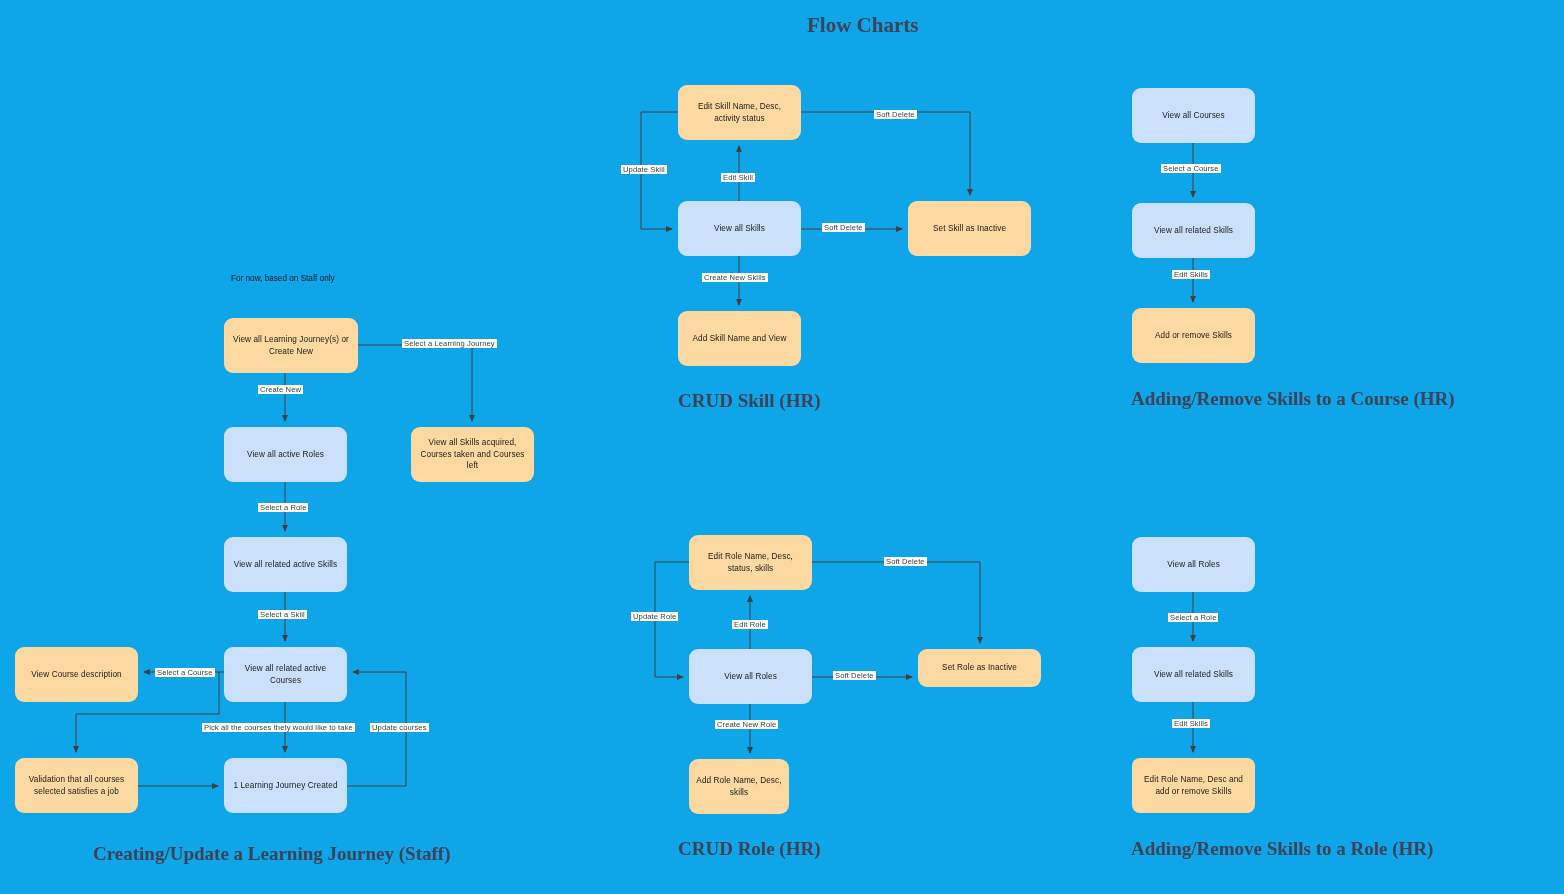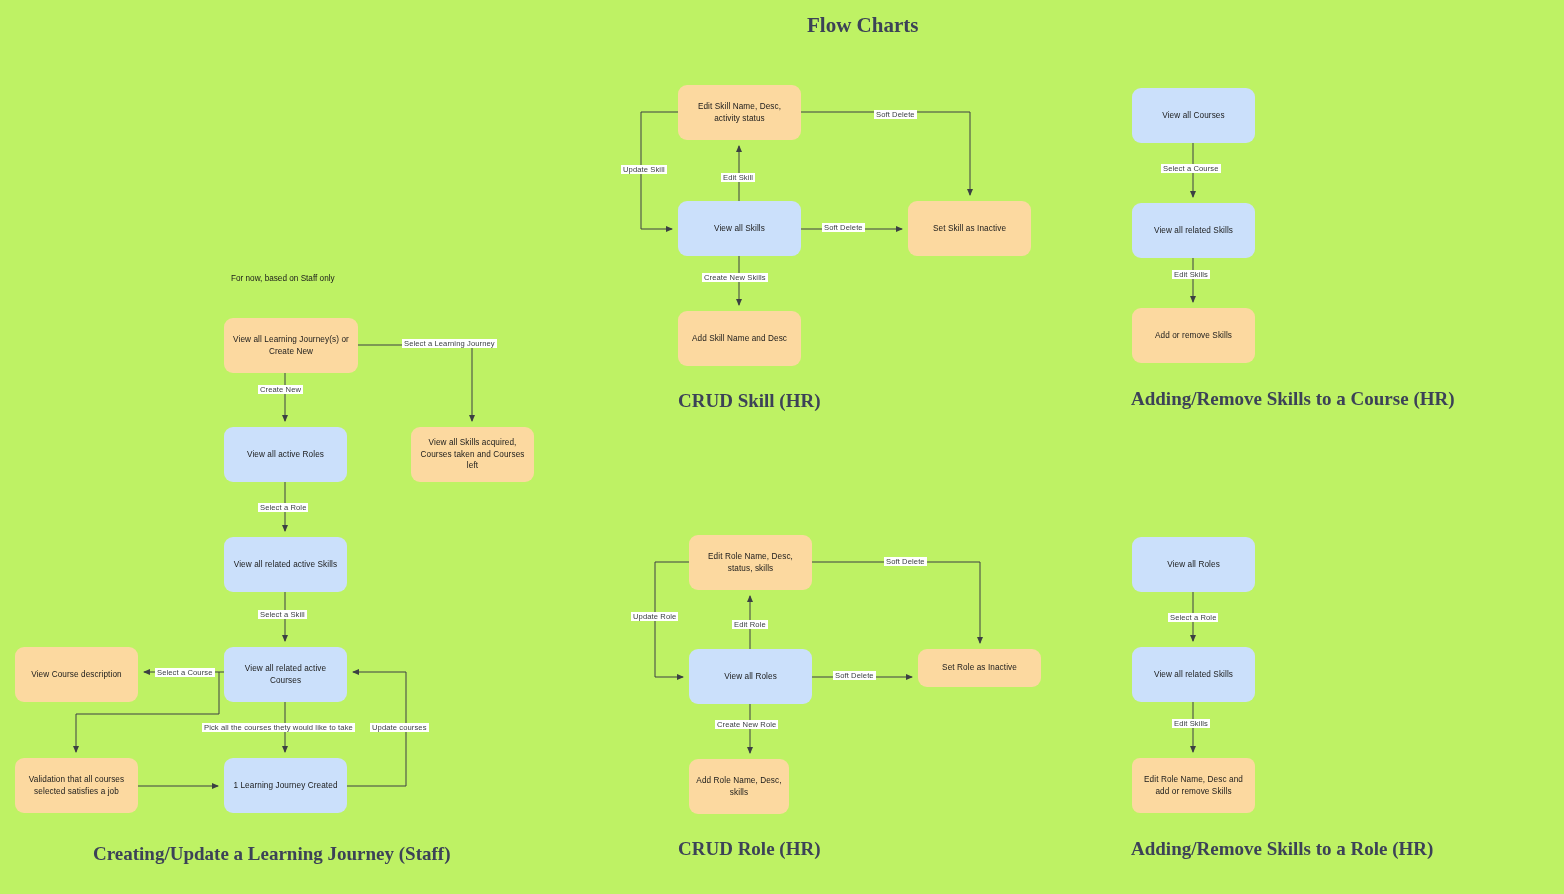--- a/index.html
+++ b/index.html
@@ -8,21 +8,21 @@
     background: #ffffff;
   }
   body {
     font-family: "Liberation Sans", sans-serif;
     color: #202124;
   }
   #canvas {
     position: relative;
     width: 1564px;
     height: 894px;
-    background: #bef264;
+    background: #0ea5e9;
     overflow: hidden;
   }
   #edges {
     position: absolute;
     left: 0;
     top: 0;
     width: 1564px;
     height: 894px;
     pointer-events: none;
   }
@@ -142,21 +142,21 @@
   <div class="edge-label" style="left:258px; top:610px;">Select a Skill</div>
   <div class="edge-label" style="left:155px; top:668px;">Select a Course</div>
   <div class="edge-label" style="left:202px; top:723px;">Pick all the courses thety would like to take</div>
   <div class="edge-label" style="left:370px; top:723px;">Update courses</div>
 
   <div class="chart-title sub-title" style="left:93px; top:843px;">Creating/Update a Learning Journey (Staff)</div>
 
   <div class="node orange" style="left:678px; top:85px; width:123px; height:55px;">Edit Skill Name, Desc, activity status</div>
   <div class="node orange" style="left:908px; top:201px; width:123px; height:55px;">Set Skill as Inactive</div>
   <div class="node blue" style="left:678px; top:201px; width:123px; height:55px;">View all Skills</div>
-  <div class="node orange" style="left:678px; top:311px; width:123px; height:55px;">Add Skill Name and Desc</div>
+  <div class="node orange" style="left:678px; top:311px; width:123px; height:55px;">Add Skill Name and View</div>
 
   <div class="edge-label" style="left:874px; top:110px;">Soft Delete</div>
   <div class="edge-label" style="left:621px; top:165px;">Update Skill</div>
   <div class="edge-label" style="left:721px; top:173px;">Edit Skill</div>
   <div class="edge-label" style="left:822px; top:223px;">Soft Delete</div>
   <div class="edge-label" style="left:702px; top:273px;">Create New Skills</div>
 
   <div class="chart-title sub-title" style="left:678px; top:390px;">CRUD Skill (HR)</div>
 
   <div class="node blue" style="left:1132px; top:88px; width:123px; height:55px;">View all Courses</div>

